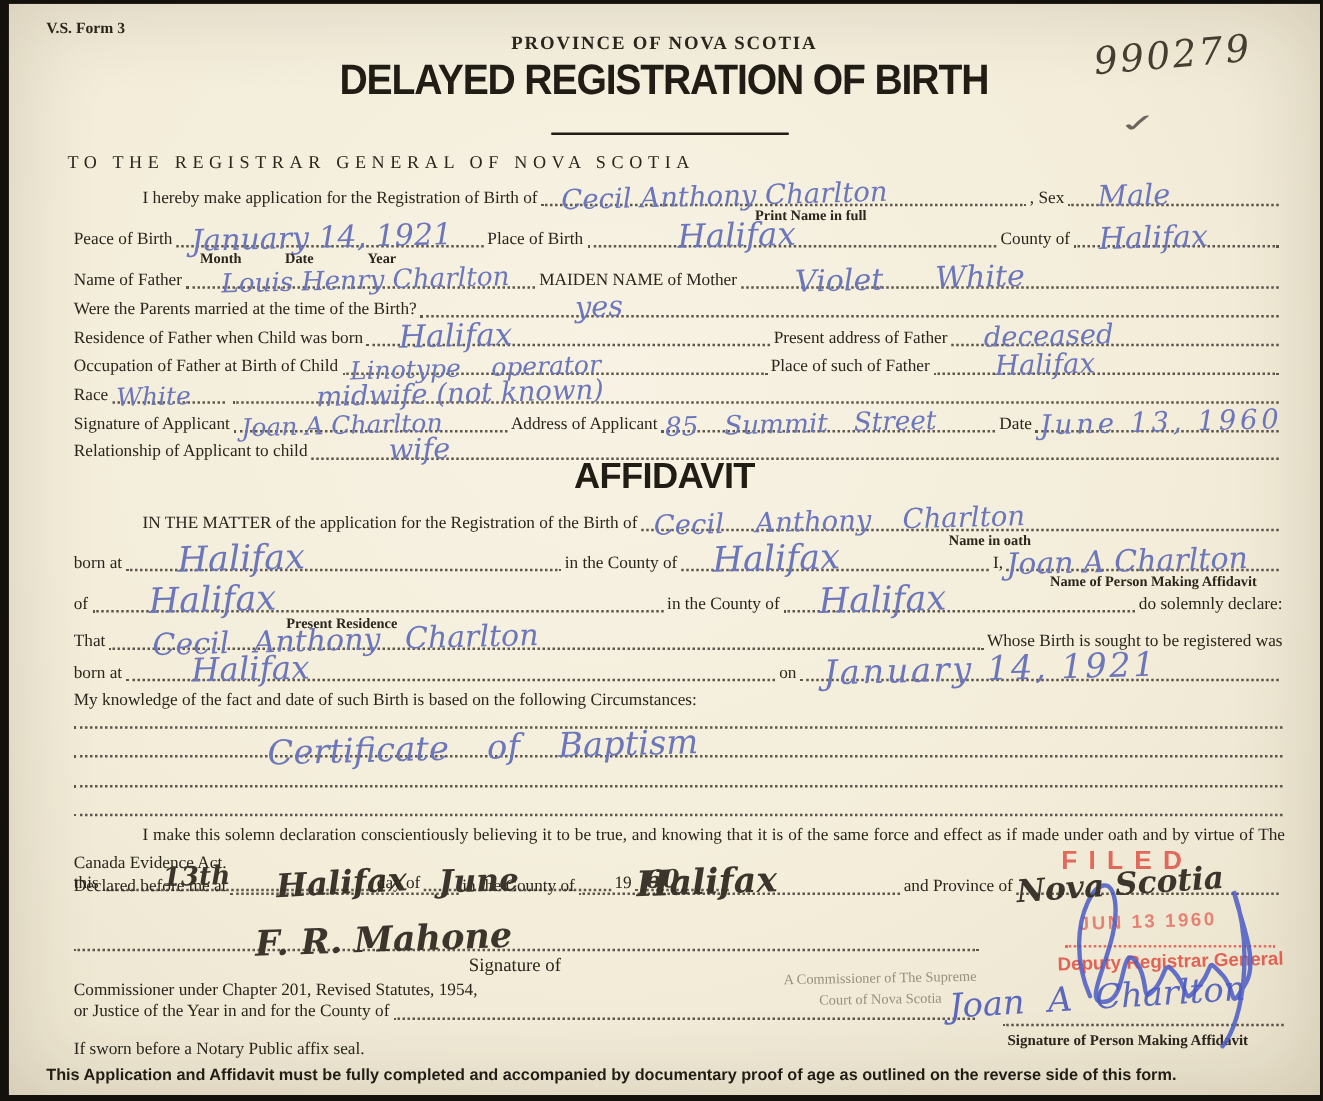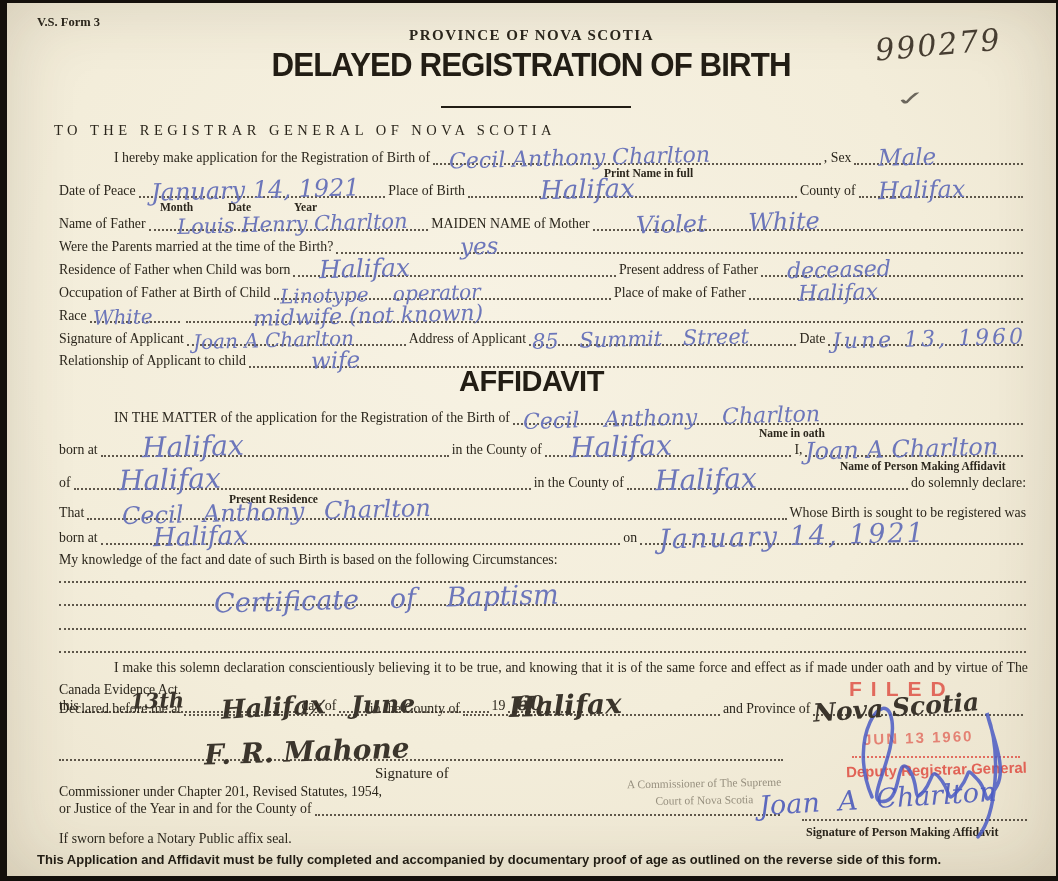--- a/index.html
+++ b/index.html
@@ -53,21 +53,21 @@
         <i class="hw" style="left:4%;font-size:22px">Cecil Anthony Charlton</i>
       </span>
     <span class="lbl">, Sex</span>
     <span class="blank" style="flex:2">
         <i class="hw" style="left:14%;font-size:23px">Male</i>
       </span>
   </div>
   <span class="sub" style="left:597px;top:164px">Print Name in full</span>
 
   <div class="r" style="top:177px">
-    <span class="lbl">Date of Peace</span>
+    <span class="lbl">Peace of Birth</span>
     <span class="blank" style="flex:3">
         <i class="hw" style="left:5%;font-size:24px">January 14, 1921</i>
       </span>
     <span class="lbl">Place of Birth</span>
     <span class="blank" style="flex:4">
         <i class="hw" style="left:22%;font-size:26px">Halifax</i>
       </span>
     <span class="lbl">County of</span>
     <span class="blank" style="flex:2">
         <i class="hw" style="left:12%;font-size:24px">Halifax</i>
@@ -104,21 +104,21 @@
     <span class="blank" style="flex:1.3">
         <i class="hw" style="left:10%;font-size:22px">deceased</i>
       </span>
   </div>
 
   <div class="r" style="top:279px">
     <span class="lbl">Occupation of Father at Birth of Child</span>
     <span class="blank" style="flex:1.6">
         <i class="hw" style="left:2%;font-size:20px;word-spacing:18px">Linotype operator</i>
       </span>
-    <span class="lbl">Place of make of Father</span>
+    <span class="lbl">Place of such of Father</span>
     <span class="blank" style="flex:1.3">
         <i class="hw" style="left:18%;font-size:22px">Halifax</i>
       </span>
   </div>
 
   <div class="r" style="top:302px">
     <span class="lbl">Race</span>
     <span class="blank" style="flex:0 0 90px">
         <i class="hw" style="left:4%;font-size:20px">White</i>
       </span>

